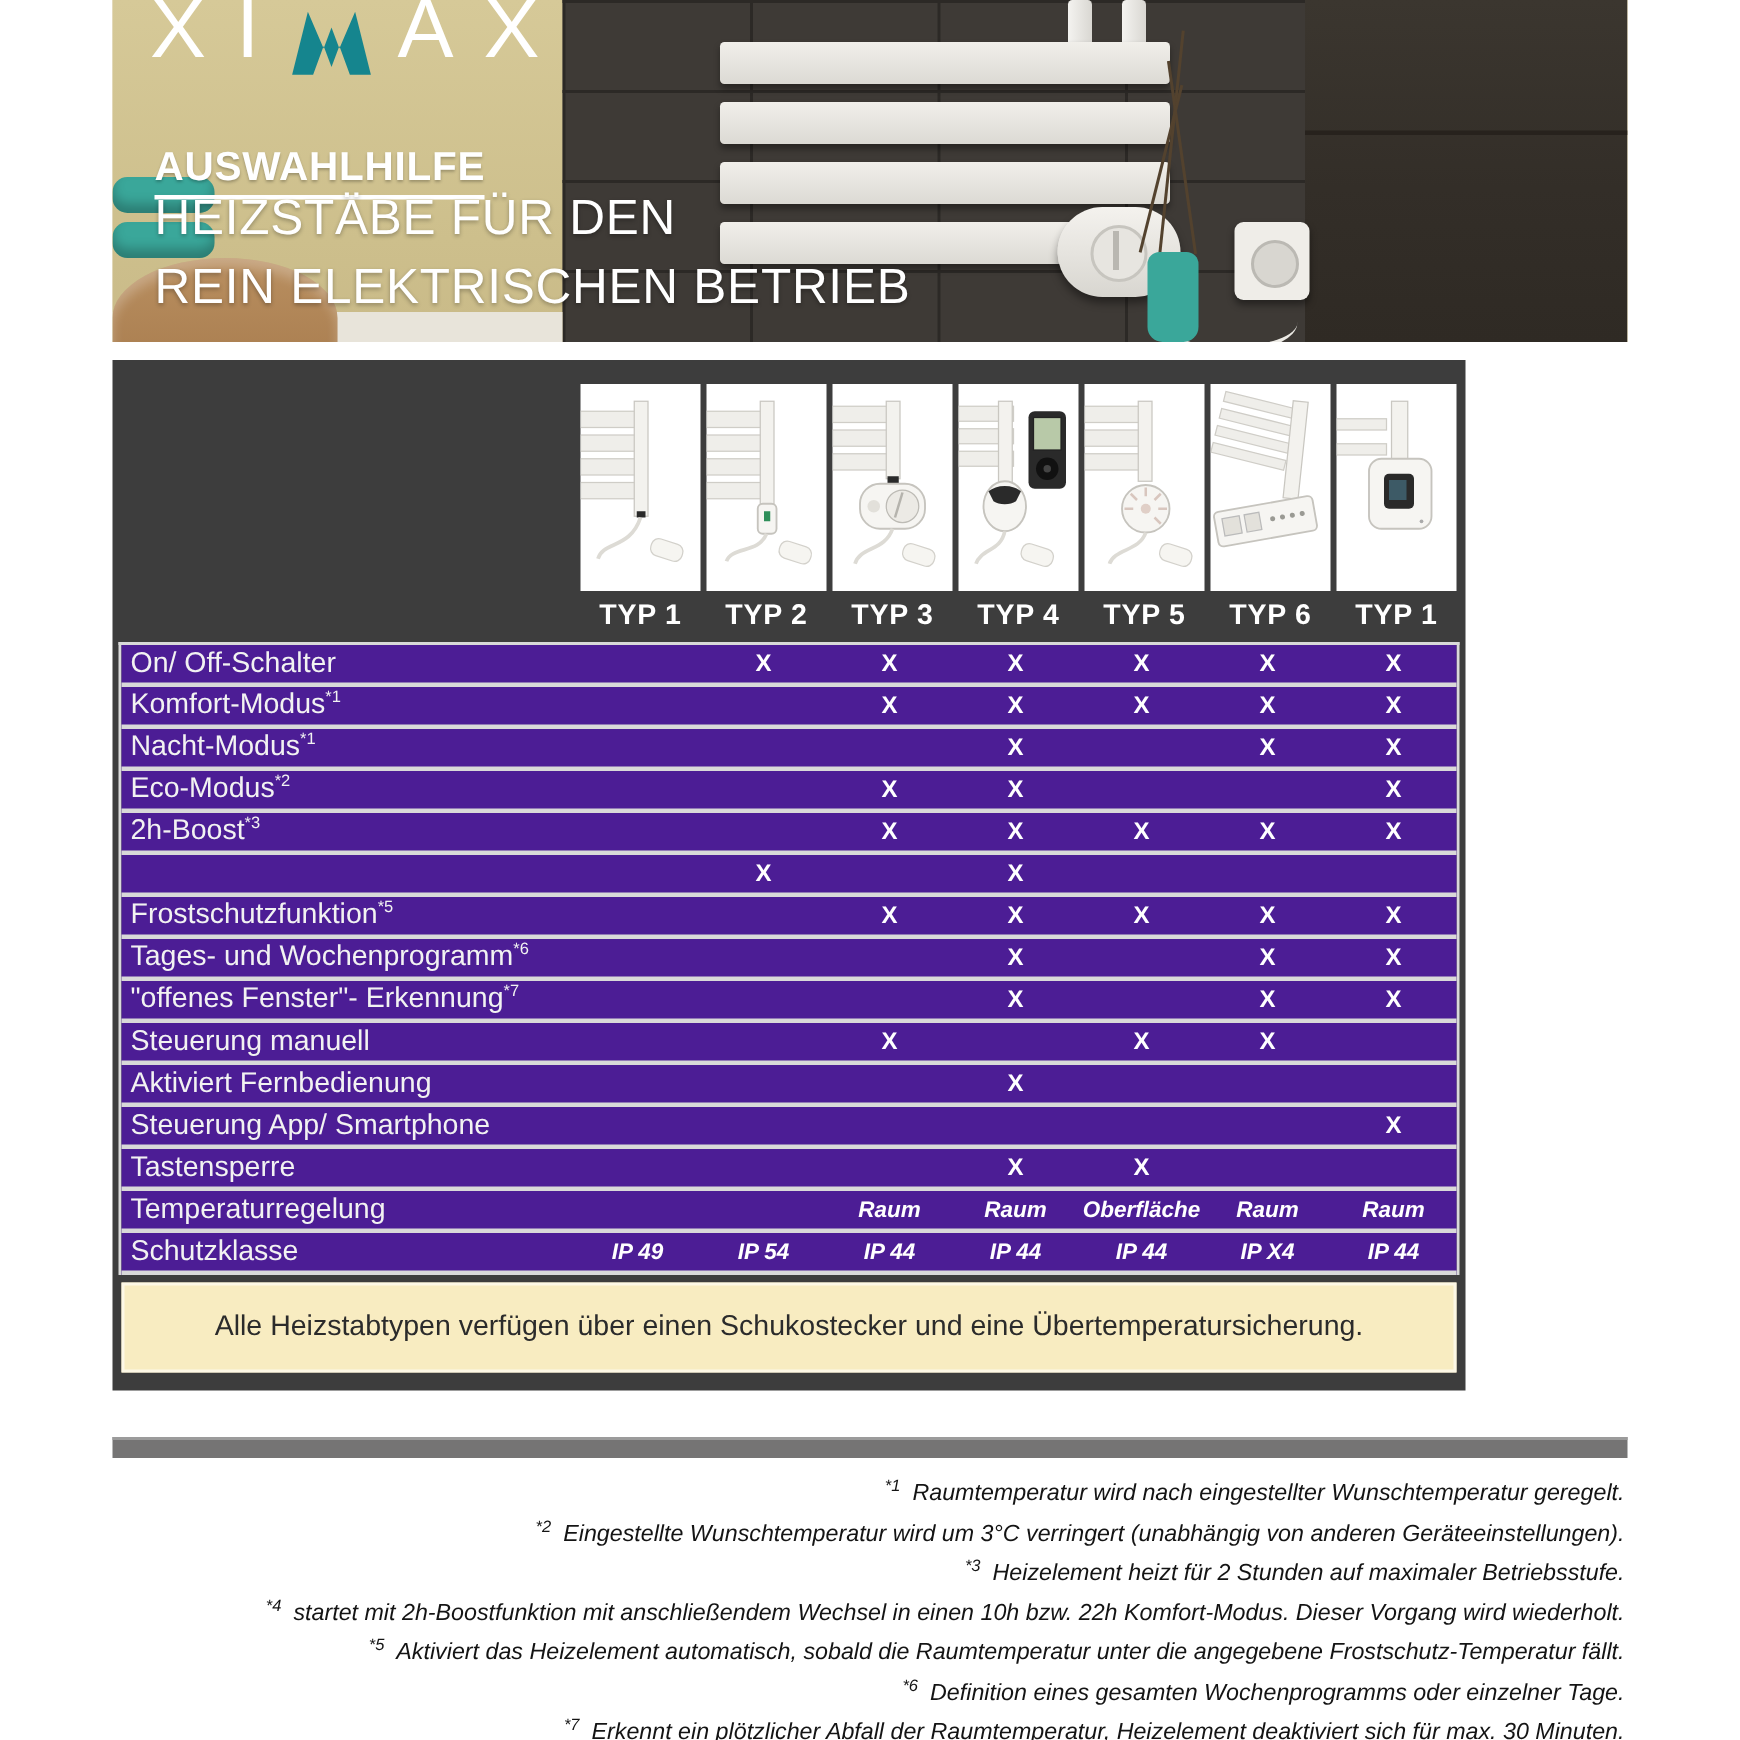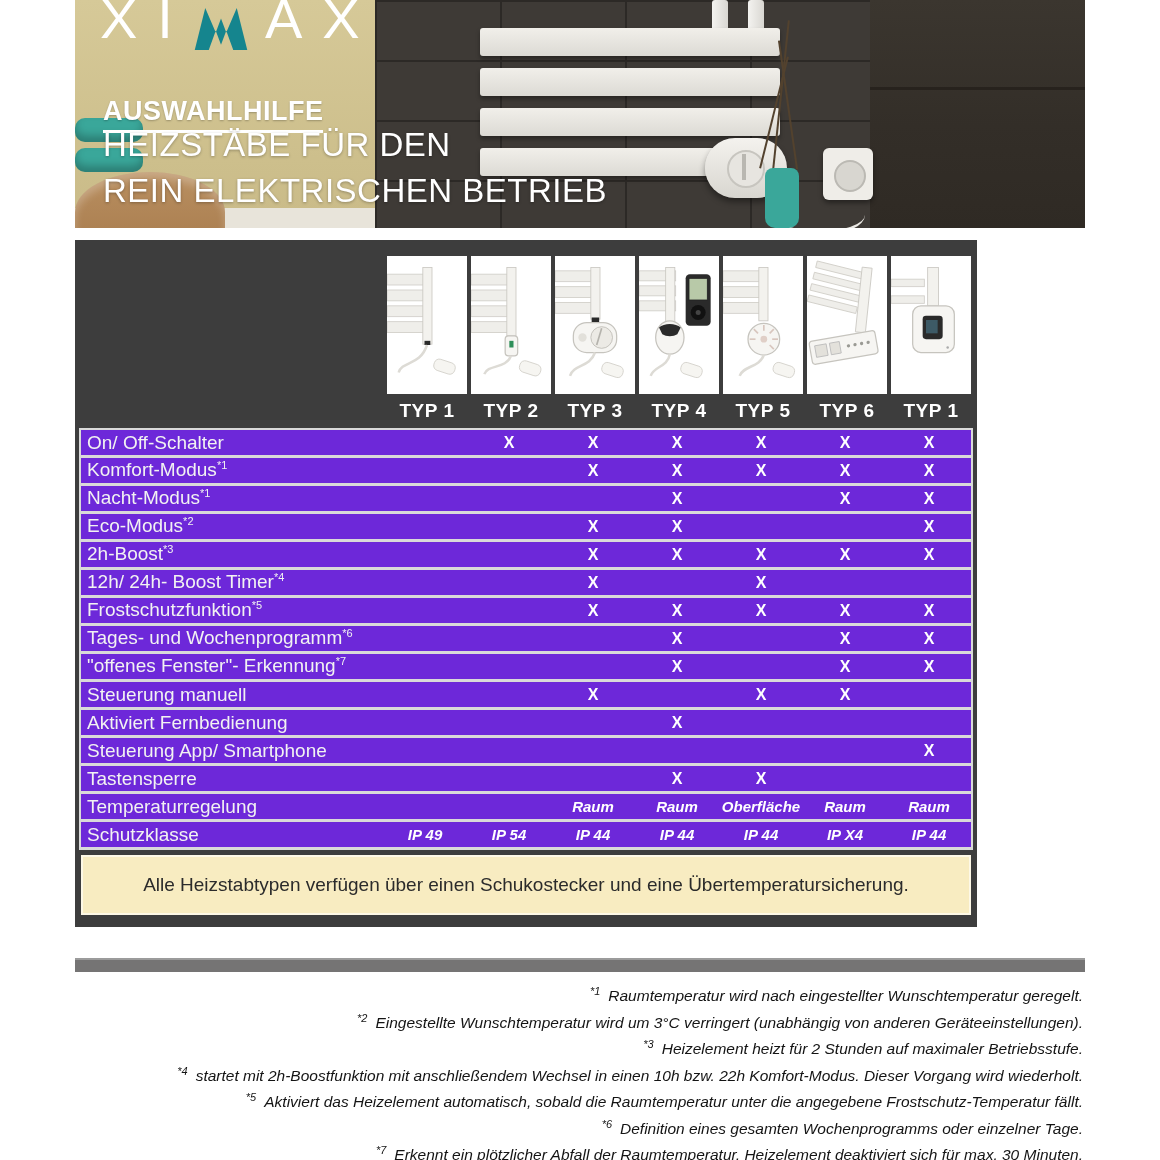--- a/index.html
+++ b/index.html
@@ -56,21 +56,21 @@
 
   
   .table-wrap { position:absolute; left:75px; top:240px; width:902px; background:#3d3d3d; padding:16px 4px 0 4px; }
   .pgrid { display:grid; grid-template-columns:306px repeat(7,1fr); }
   .pcell { height:138px; margin:0 2px; background:#fff; position:relative; overflow:hidden; }
   .typ-labels { display:grid; grid-template-columns:306px repeat(7,1fr); height:34px; align-items:center; }
   .typ-label { text-align:center; color:#fff; font-size:19px; font-weight:bold; letter-spacing:.5px; }
 
   .rows-box { border:2px solid #d9d9d9; border-bottom:none; }
   .trow { display:grid; grid-template-columns:302px repeat(7,1fr); align-items:center; height:28px;
-          border-bottom:3px solid #d9d9d9; background:#6d28d9; }
+          border-bottom:3px solid #d9d9d9; background:#4c1d95; }
   .tlabel { color:#f2f2f2; font-size:19px; padding-left:6px; white-space:nowrap; overflow:hidden; }
   .tlabel sup { font-size:11px; color:#f2f2f2; }
   .tcell { text-align:center; color:#fff; font-weight:bold; font-size:16px; }
   .trow.text-row .tcell { font-size:15px;font-style:italic; }
 
   .note-bar { margin:5px 2px 0 2px; background:#f8ecc1; border:2px solid #fdf8e6; height:60px;
               display:flex; align-items:center; justify-content:center; }
   .note-text { color:#2b2b2b; font-size:19px; font-weight:normal; }
   .table-bottom { height:12px; }
   .bottom-strip { position:absolute; left:75px; top:958px; width:1010px; height:14px; background:#757474; border-top:2px solid #9b9b9b; }
@@ -316,21 +316,20 @@
           <div class="tlabel">2h-Boost<sup>*3</sup></div>
           <div class="tcell"></div>
           <div class="tcell"></div>
           <div class="tcell">X</div>
           <div class="tcell">X</div>
           <div class="tcell">X</div>
           <div class="tcell">X</div>
           <div class="tcell">X</div>
         </div>
         <div class="trow">
-          <div class="tlabel">12h/ 24h- Boost Timer<sup>*4</sup></div>
           <div class="tcell"></div>
           <div class="tcell"></div>
           <div class="tcell">X</div>
           <div class="tcell"></div>
           <div class="tcell">X</div>
           <div class="tcell"></div>
           <div class="tcell"></div>
         </div>
         <div class="trow">
           <div class="tlabel">Frostschutzfunktion<sup>*5</sup></div>

